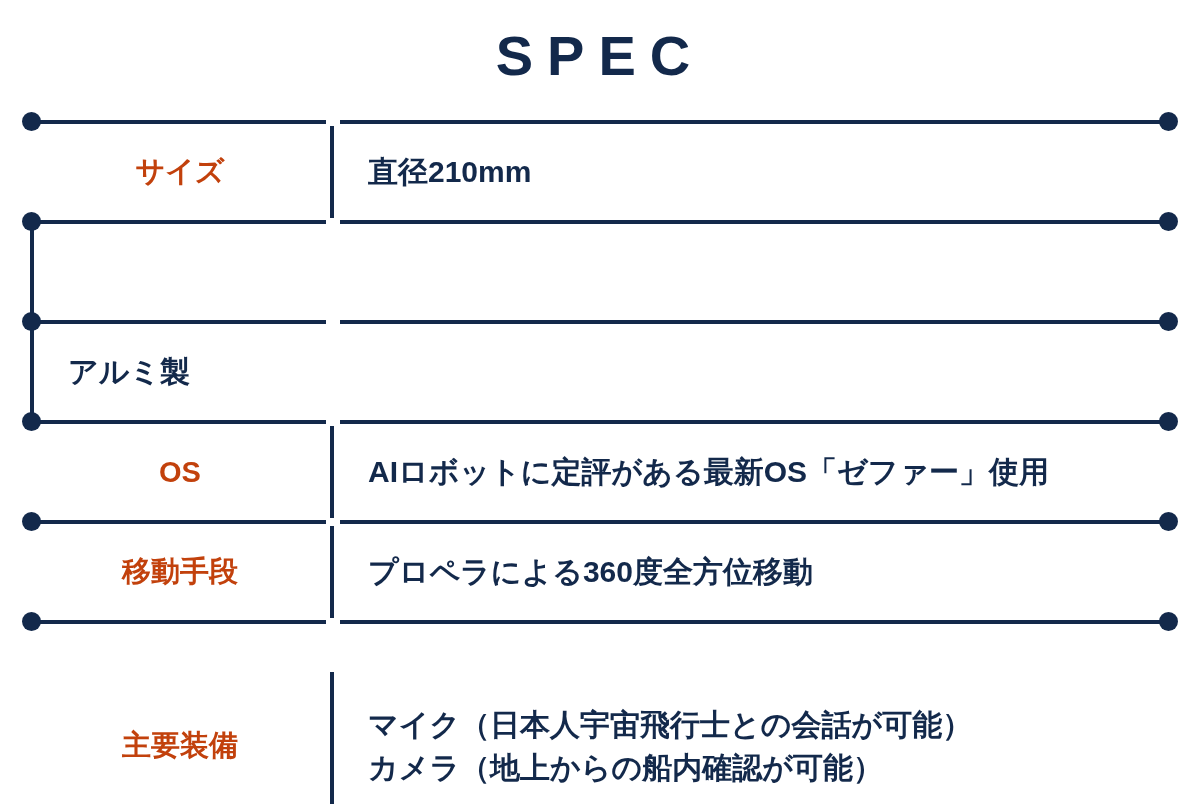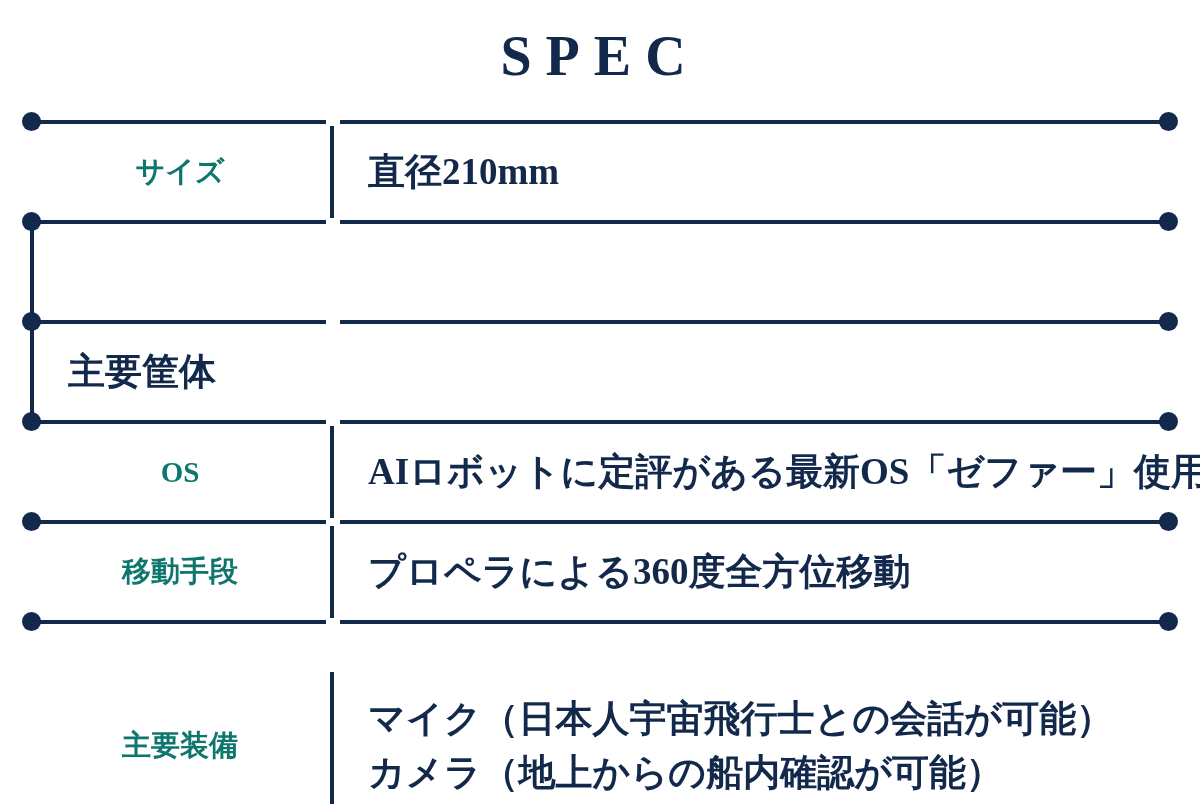--- a/index.html
+++ b/index.html
@@ -12,21 +12,20 @@
     height: 804px;
     font-family: "Liberation Sans", sans-serif;
     color: #13294b;
     overflow: hidden;
   }
   #page {
     position: relative;
     width: 1200px;
     height: 580px;
     background: #ffffff;
-    font-family: Liberation Serif, serif;
   }
 
   
   .spec-title {
     position: absolute;
     top: 28px;
     left: 0;
     width: 1200px;
     text-align: center;
     font-size: 56px;
@@ -76,39 +75,39 @@
     width: 100%;
   }
   .cell-label {
     width: 300px;
     flex: 0 0 300px;
     display: flex;
     align-items: center;
     justify-content: center;
     font-size: 29px;
     font-weight: bold;
-    color: #0f766e;
+    color: #c2410c;
     text-align: center;
   }
   .cell-label .lbl-spaced {
     letter-spacing: 12px;
     margin-right: -12px;
   }
   .divider {
     flex: 0 0 4px;
     width: 4px;
     background: #13294b;
   }
   .cell-value {
     flex: 1 1 auto;
     display: flex;
     flex-direction: column;
     justify-content: center;
     padding-left: 34px;
-    font-size: 37px;
+    font-size: 30px;
     font-weight: bold;
     color: #13294b;
     line-height: 1.45;
   }
   .cell-value .line { white-space: nowrap; }
 
   .h-single { height: 96px; }
   .h-double { height: 148px; margin-top: 48px; }
 </style>
 </head>
@@ -148,21 +147,21 @@
 
     <div class="rule">
       <span class="dot left"></span>
       <span class="dot right"></span>
       <span class="gap"></span>
     </div>
 
     <div class="row h-single">
       <div class="divider"></div>
       <div class="cell-value">
-        <span class="line">主要筐体</span>
+        <span class="line">アルミ製</span>
       </div>
     </div>
 
     <div class="rule">
       <span class="dot left"></span>
       <span class="dot right"></span>
       <span class="gap"></span>
     </div>
 
     <div class="row h-single">

